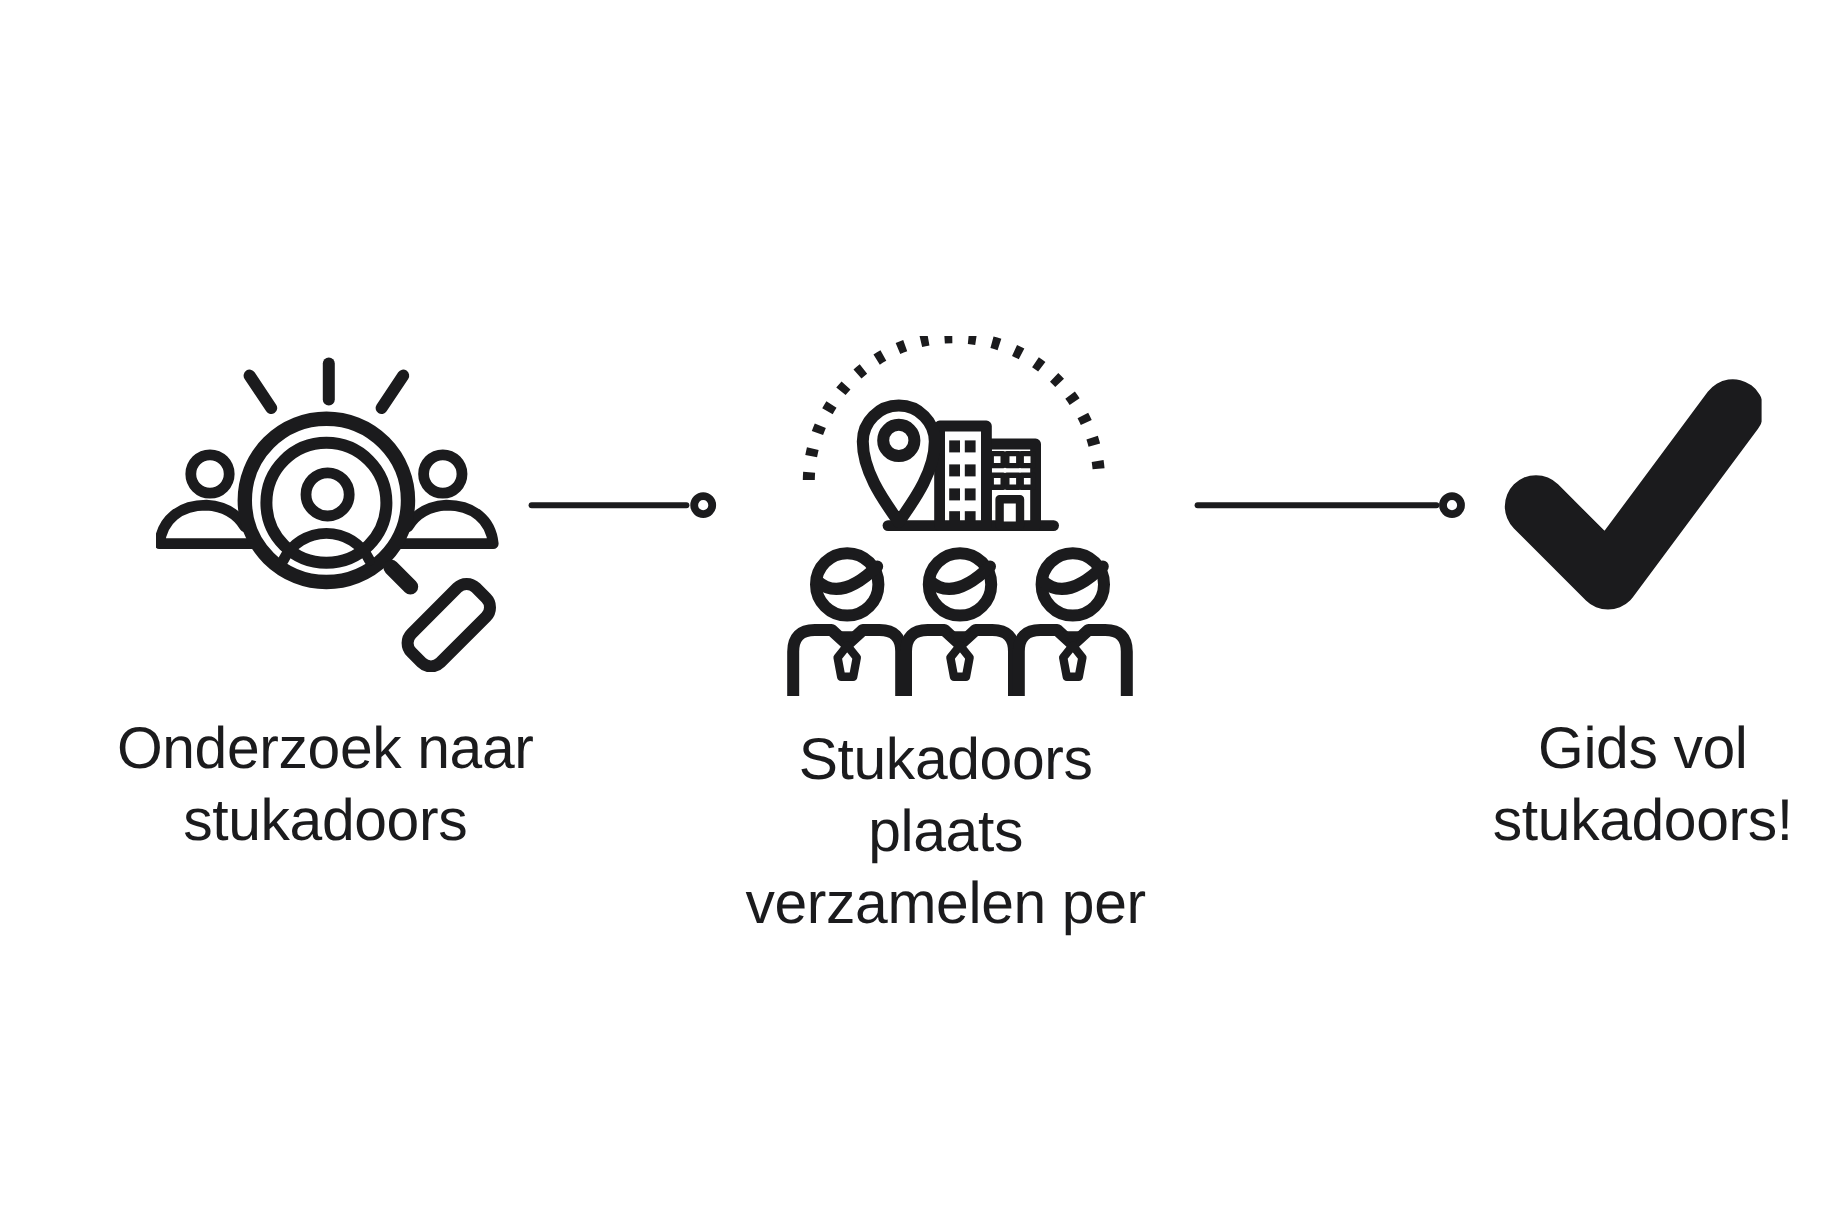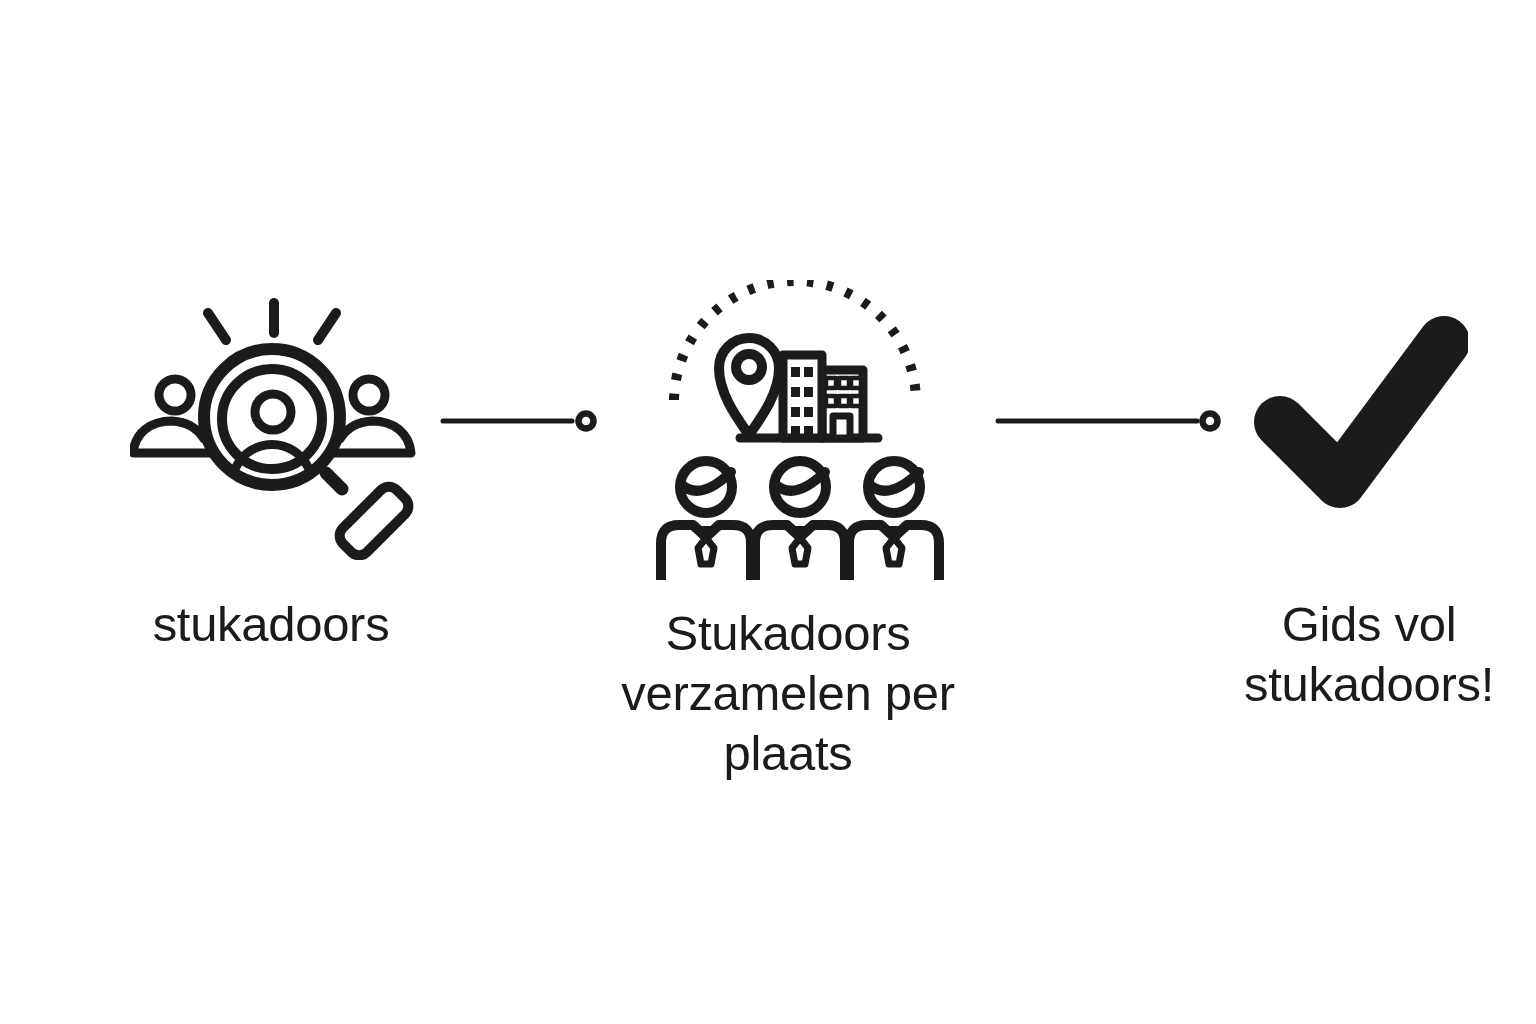--- a/index.html
+++ b/index.html
@@ -50,20 +50,21 @@
       <path d="M281 158 C279 138 264 126 242 126 C226 127 216 134 210 144 M281 158 H204" stroke-width="9"></path>
 
       <circle cx="142" cy="122" r="68" stroke-width="12" fill="#ffffff"></circle>
       <circle cx="142" cy="124" r="50" stroke-width="10"></circle>
       <circle cx="143" cy="117" r="18" stroke-width="9"></circle>
       <path d="M106 172 A40 40 0 0 1 178 172" stroke-width="9"></path>
       <path d="M196 178 L212 194" stroke-width="13"></path>
       <rect x="-17" y="-38" width="34" height="76" rx="11" stroke-width="10" fill="#ffffff" transform="translate(244,226) rotate(45)"></rect>
     </svg>
     <div class="label">
+      <span>Onderzoek naar</span>
       <span>stukadoors</span>
     </div>
   </section>
 
   <svg class="connector connector-1" width="164" height="34" viewBox="0 0 164 34" fill="none" stroke="currentColor">
     <path d="M3 17 H132" stroke-width="5" stroke-linecap="round"></path>
     <circle cx="146" cy="17" r="7.5" stroke-width="6.5" fill="#ffffff"></circle>
   </svg>
 
   <section class="step step-2">
@@ -109,22 +110,22 @@
         <path d="M99 155 C91 143 69 116 69 88 A30 30 0 1 1 129 88 C129 116 107 143 99 155 Z" stroke-width="10" fill="#ffffff"></path>
         <circle cx="99" cy="87" r="13" stroke-width="10" fill="#ffffff"></circle>
       </g>
 
       <use href="#worker" transform="translate(56,0)"></use>
       <use href="#worker" transform="translate(150,0)"></use>
       <use href="#worker" transform="translate(244,0)"></use>
     </svg>
     <div class="label">
       <span>Stukadoors</span>
+      <span>plaats</span>
       <span>verzamelen per</span>
-      <span>plaats</span>
     </div>
   </section>
 
   <svg class="connector connector-2" width="232" height="34" viewBox="0 0 232 34" fill="none" stroke="currentColor">
     <path d="M4 17 H203" stroke-width="5" stroke-linecap="round"></path>
     <circle cx="216" cy="17" r="7.5" stroke-width="6.5" fill="#ffffff"></circle>
   </svg>
 
   <section class="step step-3">
     <svg class="icon" width="220" height="210" viewBox="0 0 220 210" fill="none">

